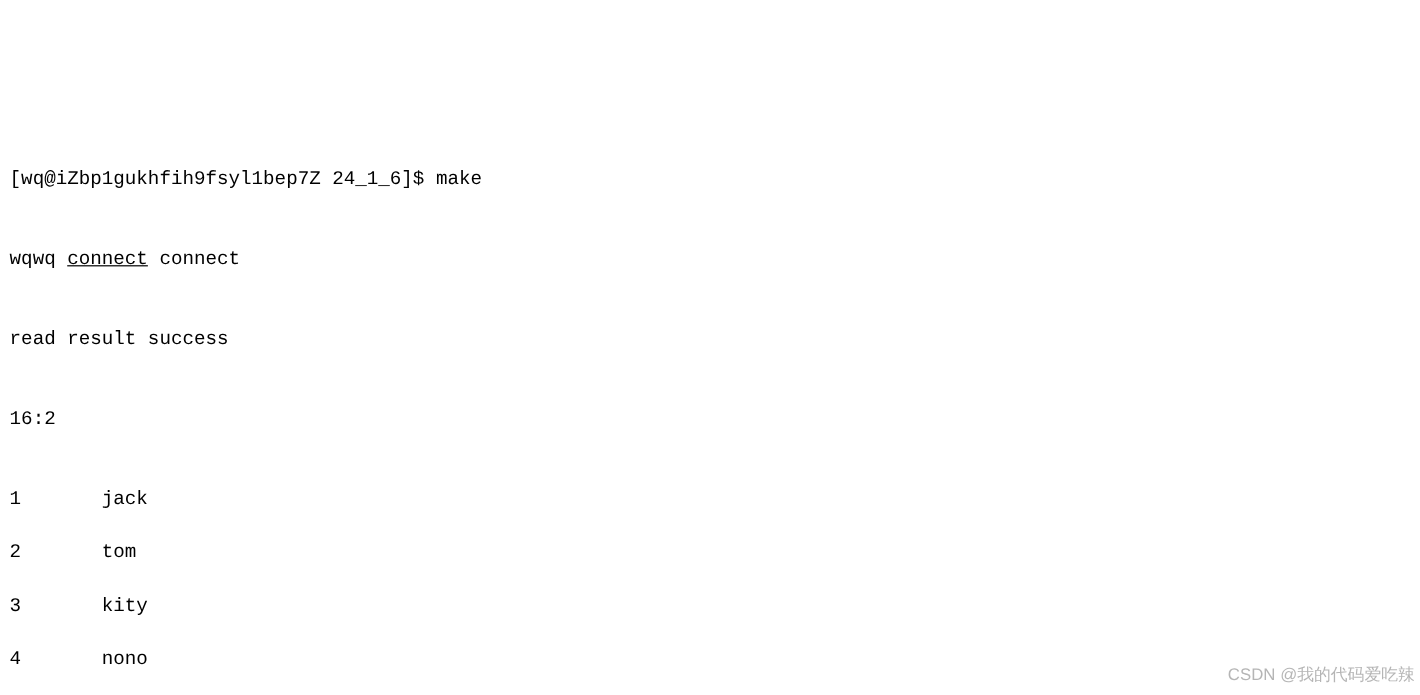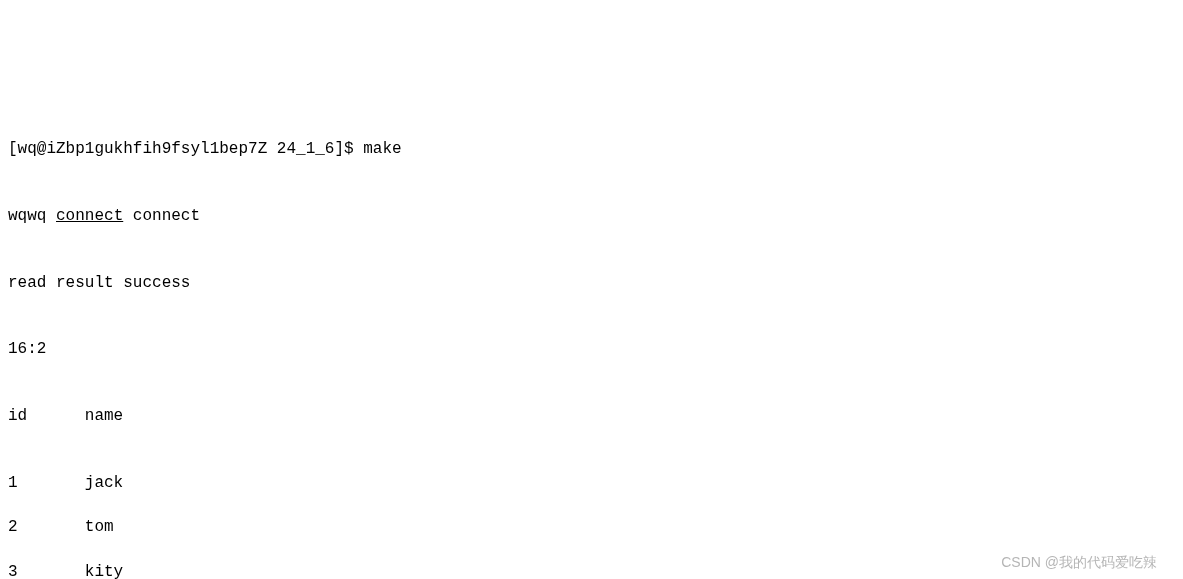--- a/index.html
+++ b/index.html
@@ -25,37 +25,36 @@
     .col-id {
       width: 8ch;
       display: inline-block;
     }
     .col-name {
       display: inline-block;
     }
     .watermark {
       position: fixed;
       bottom: 6px;
-      right: 26px;
+      right: 4px;
       color: rgba(120,120,120,0.55);
       font-family: Arial, sans-serif;
       font-size: 14px;
       white-space: nowrap;
     }
   </style>
 </head>
 <body>
 
 
 
 <div>
 <span class="line"><span>[wq@iZbp1gukhfih9fsyl1bep7Z 24_1_6]$ </span><span>make</span></span>
 <span class="line"><span>wqwq </span><span class="underline">connect</span><span> connect</span></span>
 <span class="line">read result success</span>
 <span class="line">16:2</span>
-<span class="line row"><span class="col-id">id</span><span class="col-name">name</span></span>
 <div id="rows"><span class="line row"><span class="col-id">1</span><span class="col-name">jack</span></span><span class="line row"><span class="col-id">2</span><span class="col-name">tom</span></span><span class="line row"><span class="col-id">3</span><span class="col-name">kity</span></span><span class="line row"><span class="col-id">4</span><span class="col-name">nono</span></span><span class="line row"><span class="col-id">5</span><span class="col-name">wqwq</span></span></div>
 </div>
 
 <div class="watermark">CSDN @我的代码爱吃辣</div>
 
 
 
 
 </body></html>

